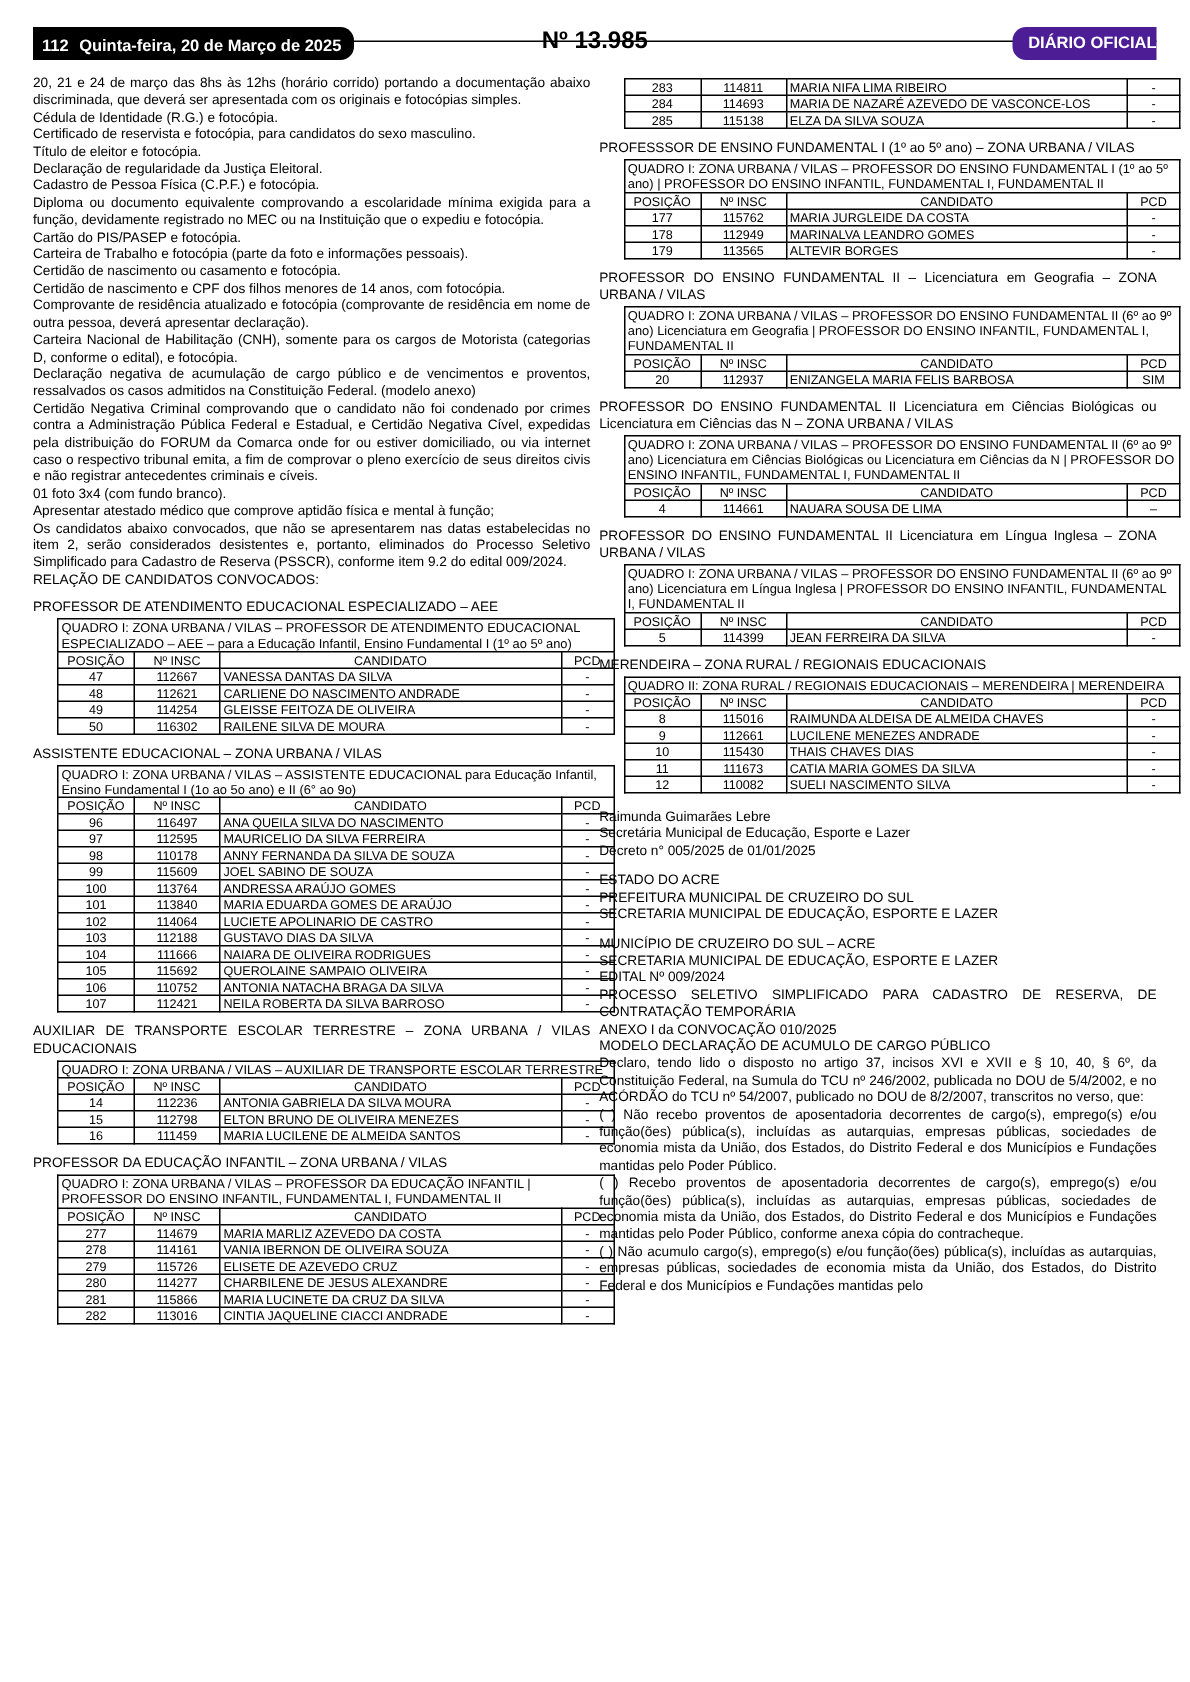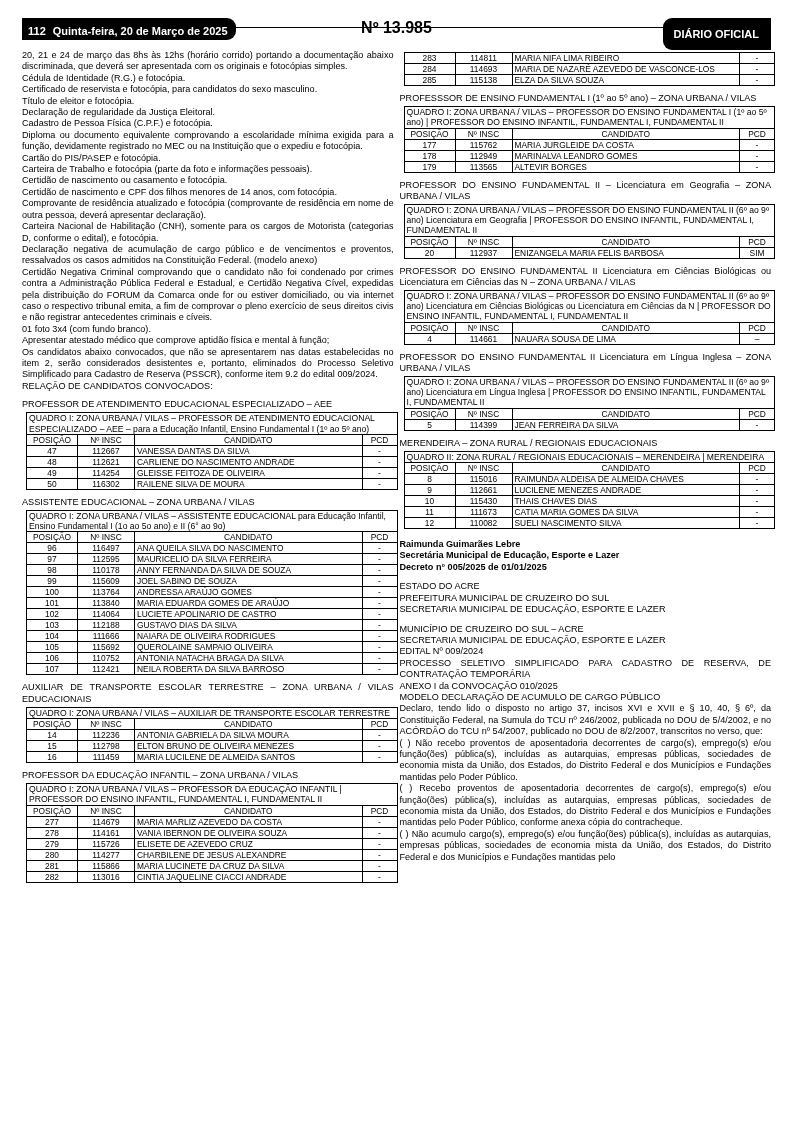--- a/index.html
+++ b/index.html
@@ -32,24 +32,24 @@
     border-radius:0 9px 9px 0;
   }
   .mast-left .pg{margin-right:7px;}
   .mast-center{
     position:absolute;left:50%;top:1px;
     transform:translateX(-50%);
     font-size:16px;font-weight:bold;
   }
   .mast-right{
     position:absolute;right:0;top:0;
-    height:32px;display:flex;align-items:center;
-    background:#000000;color:#fff;
+    height:22px;display:flex;align-items:center;
+    background:#4c1d95;color:#fff;
     font-size:11px;font-weight:bold;
-    padding:0 12px 0 10px;
+    padding:0 0 0 10px;
     border-radius:9px 0 0 9px;
   }
   .rule{
     position:absolute;left:0;right:0;top:9px;
     height:1px;background:#000;z-index:-1;
   }
   
   .cols{
     display:flex;
     gap:6px;
@@ -61,21 +61,21 @@
     line-height:11.4px;
     text-align:justify;
   }
   p{margin:0;}
   .para{margin-bottom:0px;}
   .spacer{height:8px;}
   
   table.tb{
     border-collapse:collapse;
     width:100%;
-    margin:2px 0 2px 4px;
+    margin:2px 0 2px 16px;
     font-size:8.4px;
     line-height:10px;
     border-radius:10px;
   }
   table.tb td,table.tb th{
     border:1px solid #000;
     padding:0px 2px;
     vertical-align:middle;
   }
   .t-title{
@@ -87,21 +87,21 @@
   .c-pos{width:46px;text-align:center;}
   .c-insc{width:52px;text-align:center;}
   .c-cand{text-align:left;padding-left:3px;}
   .c-pcd{width:30px;text-align:center;}
   .th{text-align:center;}
   .sec{
     margin:7px 0 2px 0;
     font-size:9.1px;
     line-height:11.2px;
   }
-  .sig{line-height:11.4px;font-weight:bold;}
+  .sig{line-height:11.4px;}
 </style>
 </head>
 <body>
 
 <div class="page">
 
   <div class="masthead">
     <div class="rule"></div>
     <div class="mast-left">
       <span class="pg">112</span>

